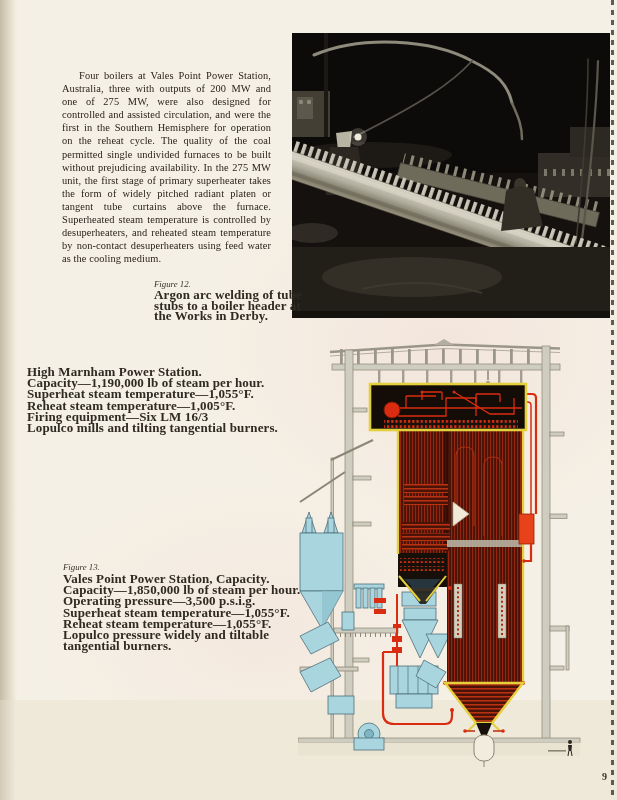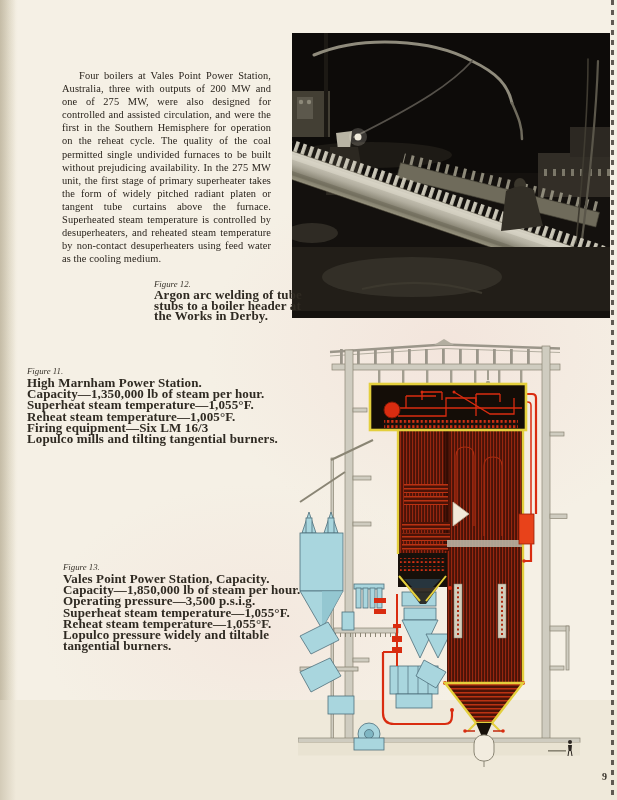--- a/index.html
+++ b/index.html
@@ -105,23 +105,22 @@
   </div>
 
   <div class="fig-caption" id="fig12" style="left:154px;top:279px;">
     <div class="fig-label">Figure 12.</div>
     <div class="fig-line">Argon arc welding of tube</div>
     <div class="fig-line">stubs to a boiler header at</div>
     <div class="fig-line">the Works in Derby.</div>
   </div>
 
   <div class="fig-caption" id="fig11" style="left:27px;top:366px;">
-    <div class="fig-label">Figure 11.</div>
     <div class="fig-line">High Marnham Power Station.</div>
-    <div class="fig-line">Capacity—1,350,000 lb of steam per hour.</div>
+    <div class="fig-line">Capacity—1,190,000 lb of steam per hour.</div>
     <div class="fig-line">Superheat steam temperature—1,055°F.</div>
     <div class="fig-line">Reheat steam temperature—1,005°F.</div>
     <div class="fig-line">Firing equipment—Six LM 16/3</div>
     <div class="fig-line">Lopulco mills and tilting tangential burners.</div>
   </div>
 
   <div class="fig-caption" id="fig13" style="left:63px;top:562px;">
     <div class="fig-label">Figure 13.</div>
     <div class="fig-line">Vales Point Power Station, Capacity.</div>
     <div class="fig-line">Capacity—1,850,000 lb of steam per hour.</div>

